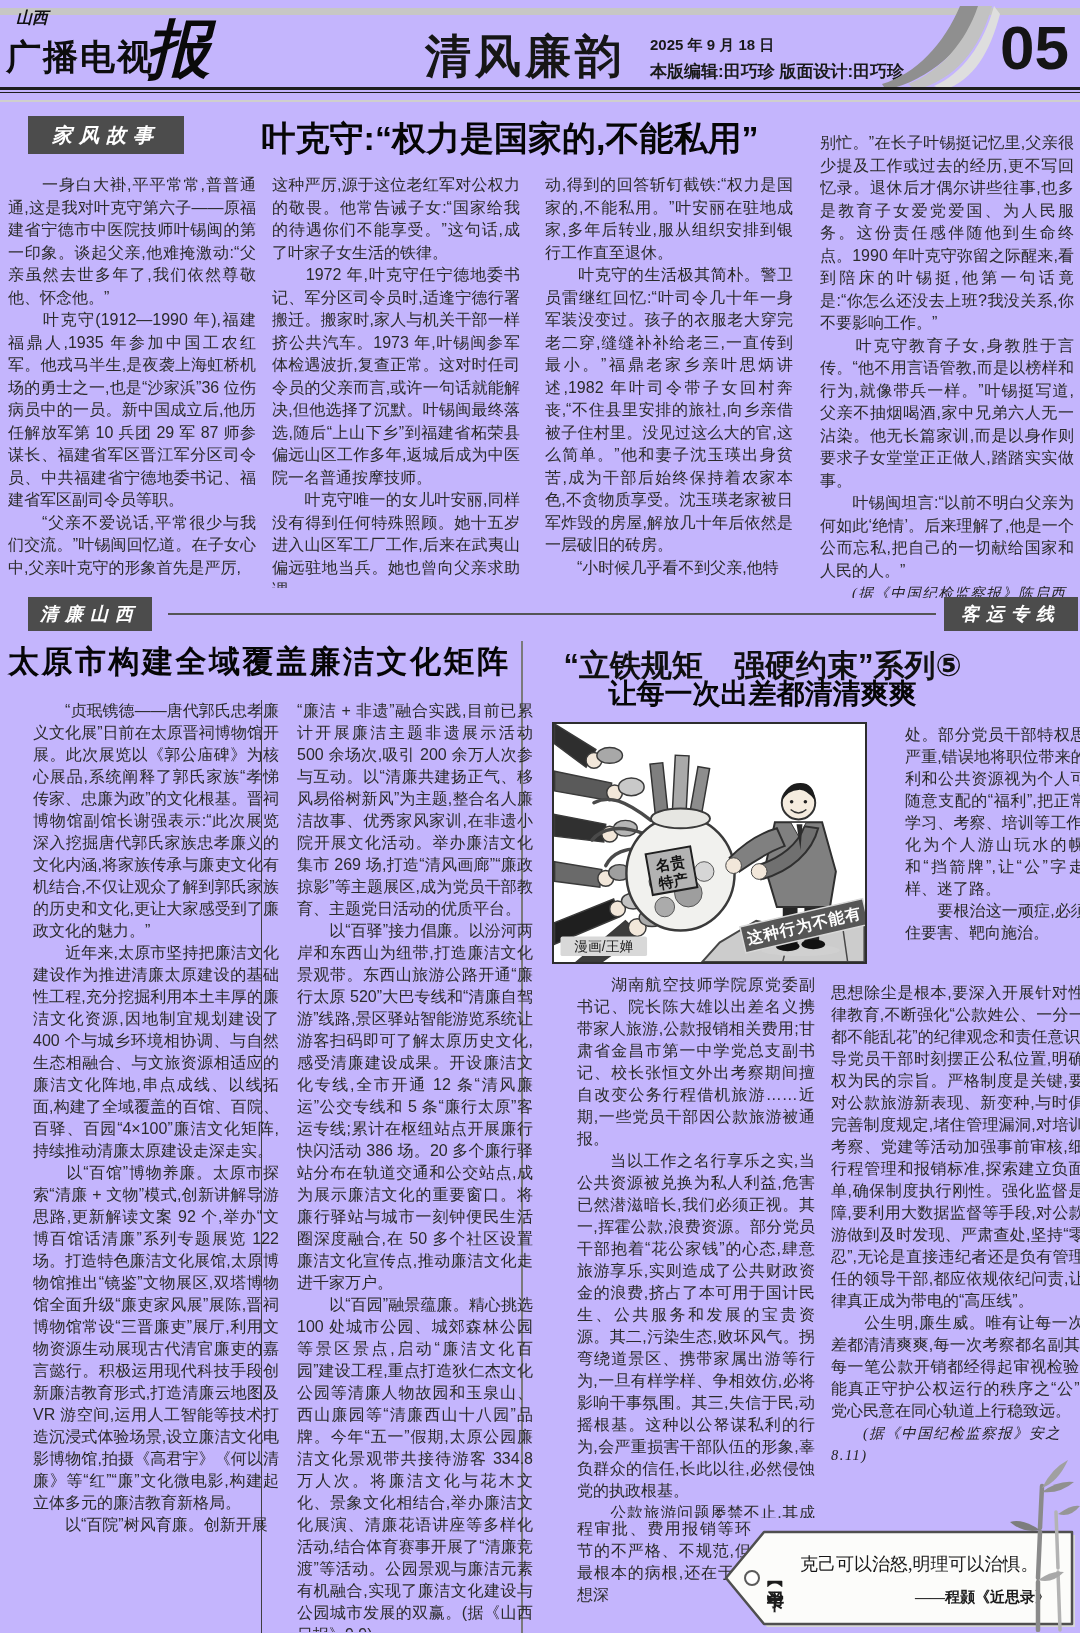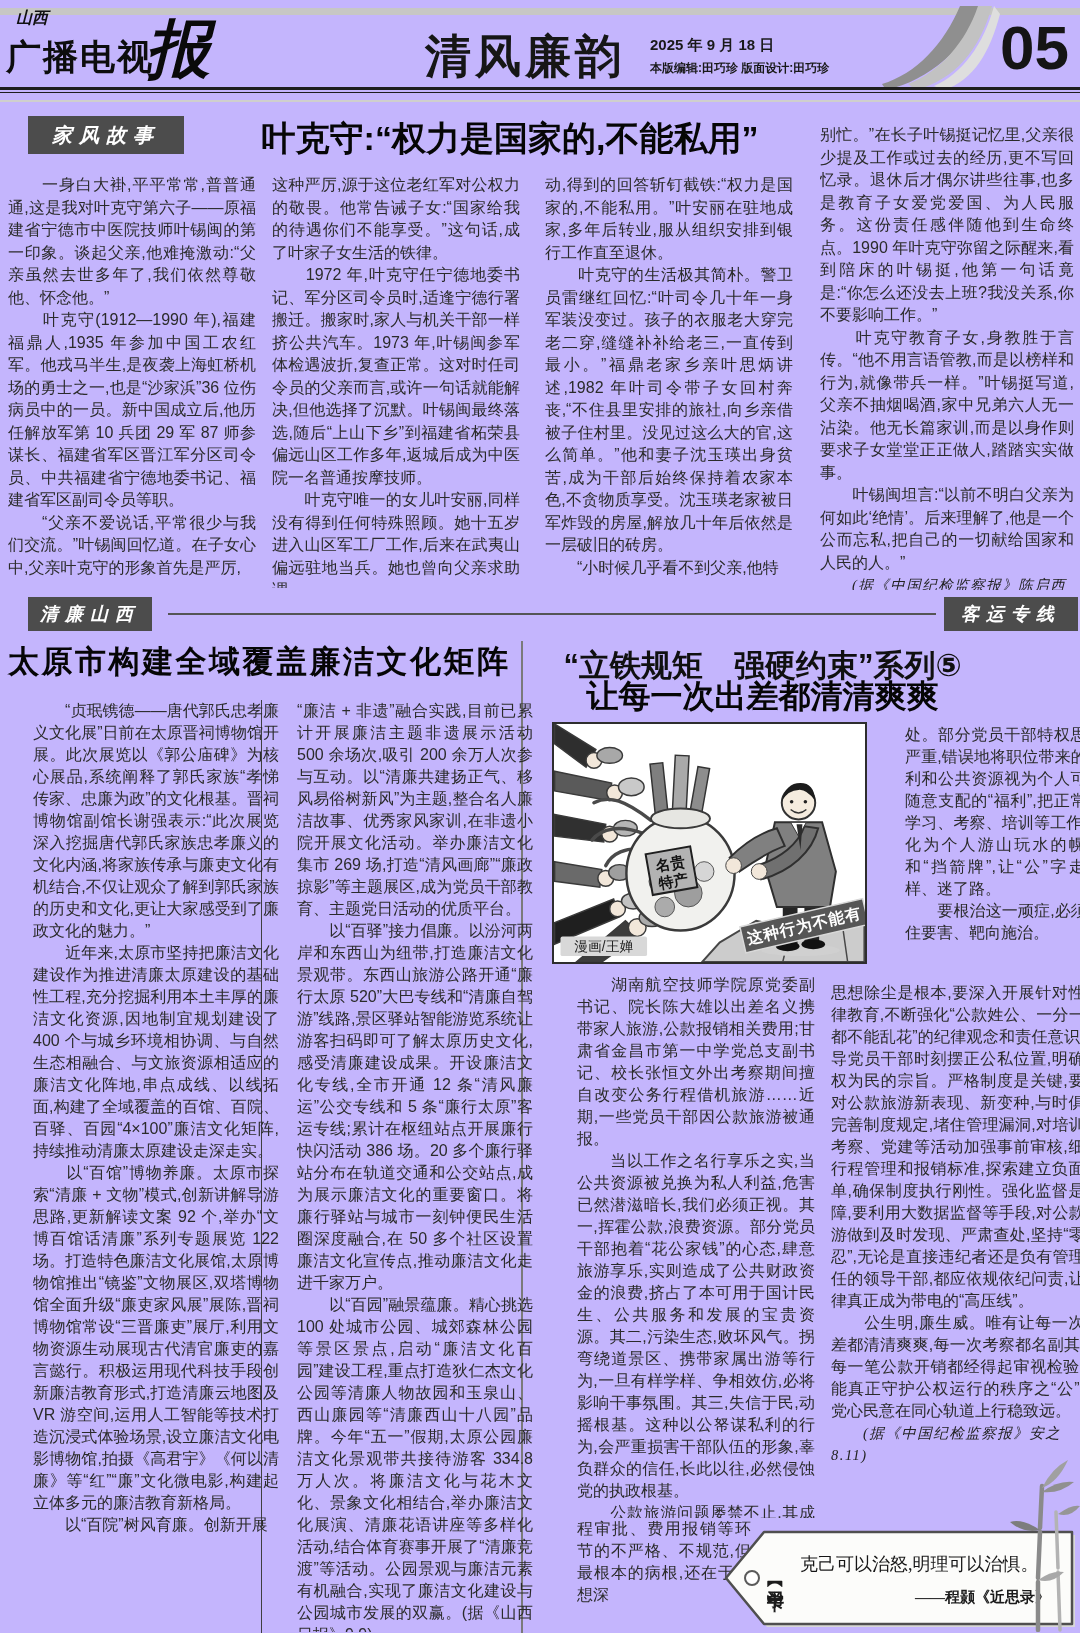--- a/index.html
+++ b/index.html
@@ -10,36 +10,36 @@
   .topbar{left:0;top:8px;width:1080px;height:7px;background:#c7c7c5;}
   .region{left:16px;top:8px;font-family:"Liberation Serif","DejaVu Serif",serif;
           font-style:italic;font-weight:bold;font-size:16px;color:#111;}
   .brand{left:6px;top:34px;font-size:35px;font-weight:900;letter-spacing:2px;color:#0d0d0d;}
   .brandmark{left:146px;top:6px;font-family:"Liberation Serif","DejaVu Serif",serif;
              font-style:italic;font-weight:bold;font-size:64px;color:#0a0a0a;}
   .ptitle{left:400px;top:26px;width:250px;text-align:center;
           font-family:"Liberation Serif","DejaVu Serif",serif;font-weight:600;
           font-size:46px;letter-spacing:4px;color:#161616;}
   .pdate{left:650px;top:36px;font-size:15px;font-weight:bold;color:#191919;}
-  .pedit{left:650px;top:60px;font-size:12px;font-weight:bold;color:#191919;}
+  .pedit{left:650px;top:60px;font-size:17px;font-weight:bold;color:#191919;}
   .pagenum{left:1000px;top:12px;font-size:62px;font-weight:700;color:#151515;}
   .rule-a{left:0;top:87px;width:1080px;height:3px;background:#1e1e1e;}
   .rule-b{left:0;top:92px;width:1080px;height:1px;background:#1e1e1e;}
   .rule-c{left:0;top:100px;width:1080px;height:2px;background:#cfcfcd;}
   
   .slabel{background:#4c4c4c;color:#fff;display:flex;align-items:center;justify-content:center;
           font-family:"Liberation Serif","DejaVu Serif",serif;font-style:italic;font-weight:bold;
           font-size:20px;letter-spacing:7px;text-align:center;}
   
   .headline{font-weight:900;color:#060606;white-space:nowrap;}
   .fam-headline{left:235px;top:116px;width:550px;text-align:center;font-size:34px;}
   .ls-headline{left:8px;top:641px;width:500px;font-size:31px;text-align:justify;white-space:normal;}
   .ls-headline:after{content:"";display:inline-block;width:100%;}
   .hh-sub{left:540px;top:645px;width:445px;text-align:center;font-size:31px;font-weight:600;color:#101010;}
-  .hh-headline{left:540px;top:675px;width:445px;text-align:center;font-size:32px;}
+  .hh-headline{left:540px;top:675px;width:445px;text-align:center;font-size:28px;}
   
   .art{font-size:16px;line-height:22.5px;text-align:justify;color:#2b2b2b;overflow:hidden;}
   .art p{margin:0;}
   .lh22{line-height:22px;margin-left:25px;}
   .cite-line{font-family:"Liberation Serif","DejaVu Serif",serif;font-style:italic;
              font-size:14.5px;letter-spacing:1.5px;white-space:pre-line;color:#222;}
   
   .hairline{left:168px;top:613px;width:768px;height:2px;background:#555;}
   .ls-colrule{left:261px;top:700px;width:1px;height:933px;background:#3f3f3f;}
   .sec-vline{left:521px;top:641px;width:2px;height:992px;background:#7a7a7a;}
@@ -86,21 +86,21 @@
   <div class="abs art" style="left:272px;top:174px;width:248px;height:414px">
       <p>这种严厉,源于这位老红军对公权力的敬畏。他常告诫子女:“国家给我的待遇你们不能享受。”这句话,成了叶家子女生活的铁律。</p>
       <p>　　1972 年,叶克守任宁德地委书记、军分区司令员时,适逢宁德行署搬迁。搬家时,家人与机关干部一样挤公共汽车。1973 年,叶锡闽参军体检遇波折,复查正常。这对时任司令员的父亲而言,或许一句话就能解决,但他选择了沉默。叶锡闽最终落选,随后“上山下乡”到福建省柘荣县偏远山区工作多年,返城后成为中医院一名普通按摩技师。</p>
       <p>　　叶克守唯一的女儿叶安丽,同样没有得到任何特殊照顾。她十五岁进入山区军工厂工作,后来在武夷山偏远驻地当兵。她也曾向父亲求助调</p>
     </div>
   <div class="abs art" style="left:545px;top:174px;width:248px;height:414px">
       <p>动,得到的回答斩钉截铁:“权力是国家的,不能私用。”叶安丽在驻地成家,多年后转业,服从组织安排到银行工作直至退休。</p>
       <p>　　叶克守的生活极其简朴。警卫员雷继红回忆:“叶司令几十年一身军装没变过。孩子的衣服老大穿完老二穿,缝缝补补给老三,一直传到最小。”福鼎老家乡亲叶思炳讲述,1982 年叶司令带子女回村奔丧,“不住县里安排的旅社,向乡亲借被子住村里。没见过这么大的官,这么简单。”他和妻子沈玉瑛出身贫苦,成为干部后始终保持着农家本色,不贪物质享受。沈玉瑛老家被日军炸毁的房屋,解放几十年后依然是一层破旧的砖房。</p>
       <p>　　“小时候几乎看不到父亲,他特</p>
     </div>
-  <div class="abs art" style="left:820px;top:124px;width:254px;height:466px">
+  <div class="abs art" style="left:820px;top:132px;width:254px;height:466px">
       <p>别忙。”在长子叶锡挺记忆里,父亲很少提及工作或过去的经历,更不写回忆录。退休后才偶尔讲些往事,也多是教育子女爱党爱国、为人民服务。这份责任感伴随他到生命终点。1990 年叶克守弥留之际醒来,看到陪床的叶锡挺,他第一句话竟是:“你怎么还没去上班?我没关系,你不要影响工作。”</p>
       <p>　　叶克守教育子女,身教胜于言传。“他不用言语管教,而是以榜样和行为,就像带兵一样。”叶锡挺写道,父亲不抽烟喝酒,家中兄弟六人无一沾染。他无长篇家训,而是以身作则要求子女堂堂正正做人,踏踏实实做事。</p>
       <p>　　叶锡闽坦言:“以前不明白父亲为何如此‘绝情’。后来理解了,他是一个公而忘私,把自己的一切献给国家和人民的人。”</p>
       <p class="cite-line">　　(据《中国纪检监察报》陈启西
 9.12)</p>
     </div>
 
   <div class="abs slabel" style="left:28px;top:597px;width:124px;height:34px;font-size:18px">清廉山西</div>
   <div class="abs hairline"></div>
   <div class="abs slabel" style="left:944px;top:597px;width:134px;height:34px;font-size:18px">客运专线</div>

